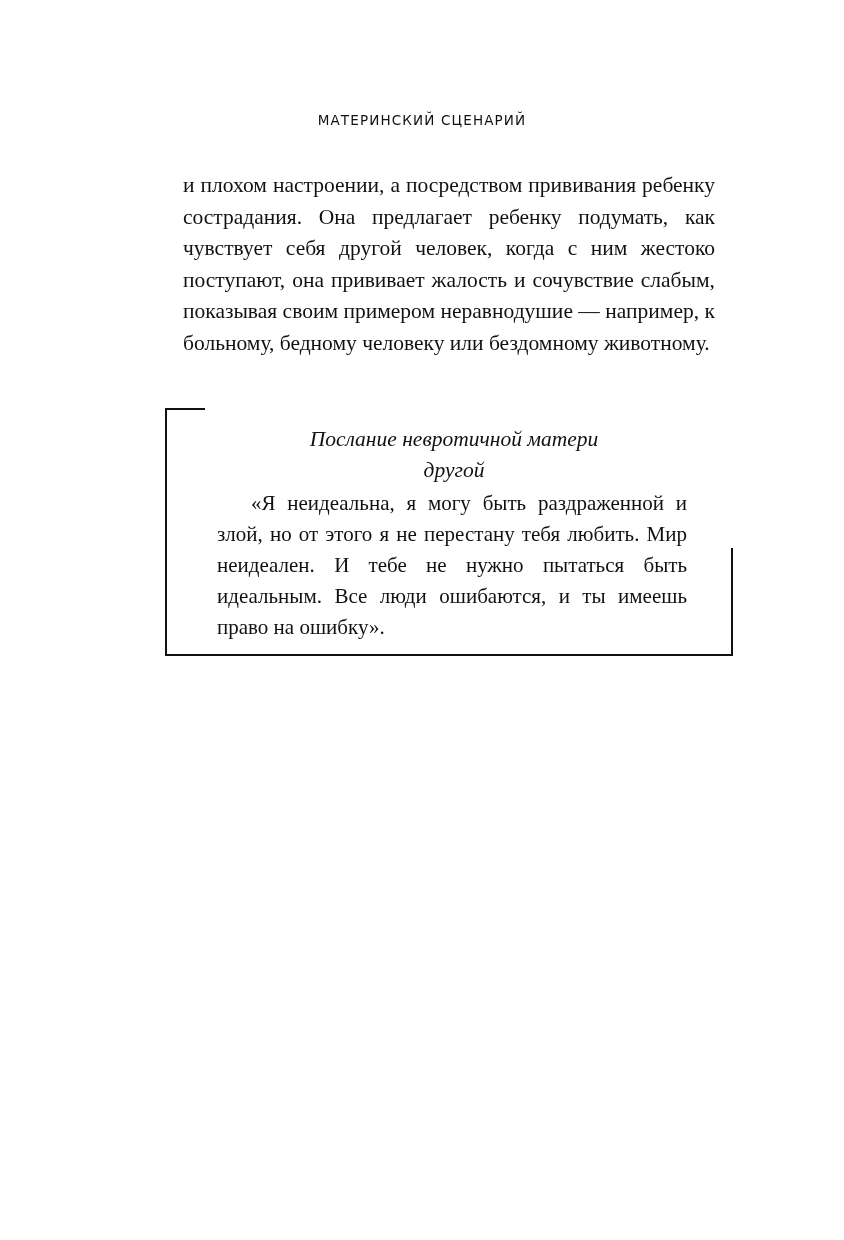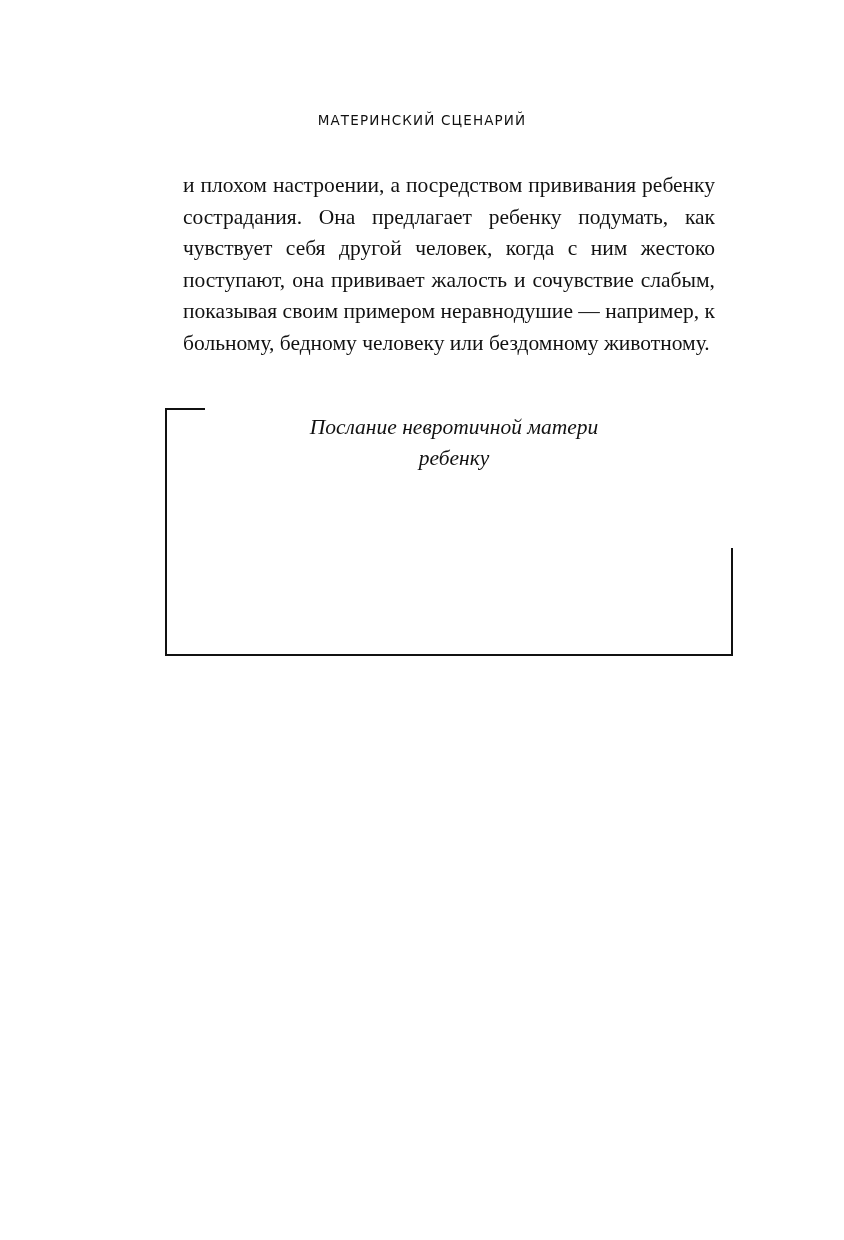--- a/index.html
+++ b/index.html
@@ -102,21 +102,21 @@
     right: 0;
     top: 140px;
     width: 0px;
     height: 0px;
     background: #111111;
   }
 
   .callout-title {
     position: absolute;
     left: 34px;
-    top: 4px;
+    top: 16px;
     width: 510px;
     text-align: center;
     font-style: italic;
     font-size: 21.5px;
     line-height: 31px;
     color: #111111;
   }
 
   .callout-text {
     position: absolute;
@@ -145,18 +145,19 @@
 
   <div class="callout">
     <span class="rule-left"></span>
     <span class="rule-top-left"></span>
     <span class="rule-bottom"></span>
     <span class="rule-right"></span>
     <span class="rule-top-right"></span>
 
     <div class="callout-title">
       <span>Послание невротичной матери</span><br>
-      <span>ребенку</span>
+      <span>другой</span>
     </div>
 
+    <p class="callout-text">«Я неидеальна, я могу быть раздраженной и злой, но от этого я не перестану тебя лю­бить. Мир неидеален. И тебе не нужно пы­таться быть идеальным. Все люди ошибают­ся, и ты имеешь право на ошибку».</p>
   </div>
 
 </div>
 
 </body></html>

